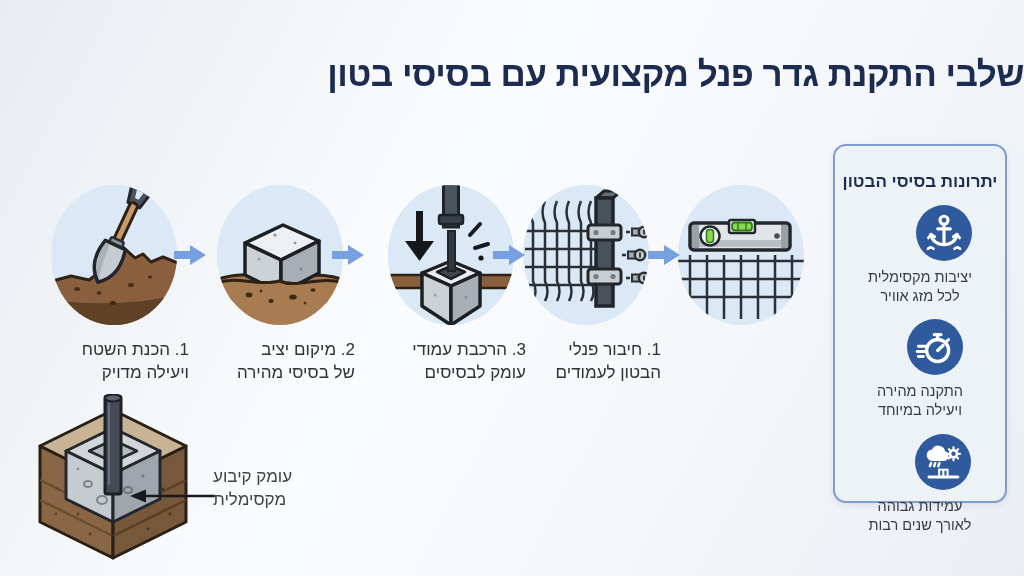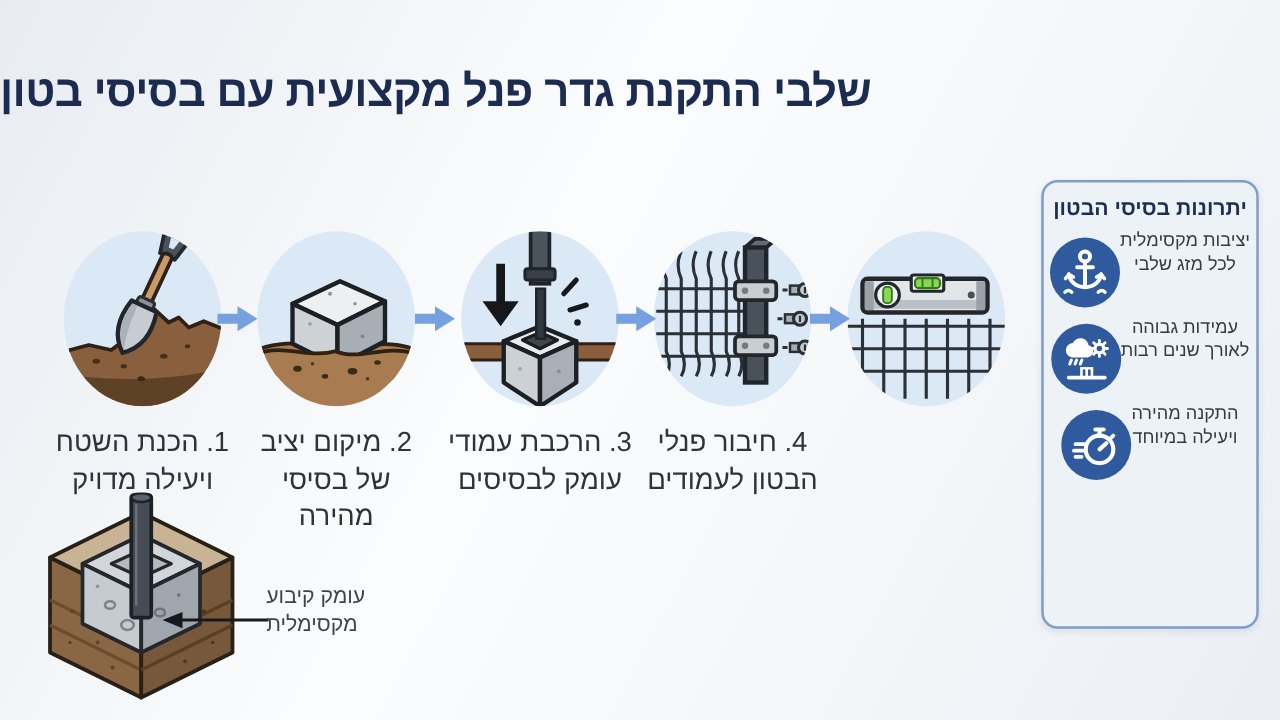--- a/index.html
+++ b/index.html
@@ -4,49 +4,49 @@
 <style>
   * { margin:0; padding:0; box-sizing:border-box; }
   html,body { width:1024px; height:576px; }
   body { font-family:"Liberation Sans","DejaVu Sans",sans-serif; }
   .stage {
     position:relative; width:1024px; height:576px; overflow:hidden;
     background:linear-gradient(118deg,#e8ecf1 0%,#fbfcfd 42%,#f4f6f9 70%,#eaeef3 100%);
   }
   .page-title {
     position:absolute; top:54px; left:0; width:1024px;
-    text-align:left; font-size:35px; font-weight:800; color:#1c2b50;
+    text-align:right; font-size:35px; font-weight:800; color:#1c2b50;
     letter-spacing:-0.5px;
   }
   
   .step { position:absolute; top:185px; width:150px; }
   .step-circle {
     width:126px; height:140px; margin:0 auto; border-radius:50%;
     overflow:hidden; background:#dbe9f7;
   }
   .step-circle svg { display:block; width:100%; height:100%; }
   .step-caption {
-    margin-top:14px; text-align:center; font-size:22px; line-height:1.35;
+    margin-top:14px; font-size:17px; line-height:1.35;
     color:#2e3338;
   }
   .flow-arrow { position:absolute; top:245px; width:32px; height:20px; }
   .flow-arrow .bar { position:absolute; left:0; top:6px; width:18px; height:8px; background:#76a0e0; }
   .flow-arrow .head {
     position:absolute; left:16px; top:0; width:0; height:0;
     border-left:16px solid #76a0e0; border-top:10px solid transparent; border-bottom:10px solid transparent;
   }
   
   .benefits {
     position:absolute; left:833px; top:144px; width:174px; height:359px;
     background:#edf2f7; border:2px solid #7e9dc8; border-radius:13px;
     box-shadow:0 2px 6px rgba(70,95,140,.12);
     display:flex; flex-direction:column; align-items:center;
   }
-  .benefits-title { margin-top:11px; font-size:17px; font-weight:700; color:#1d2e52; }
-  .benefit { display:flex; flex-direction:row; align-items:flex-start; }
+  .benefits-title { margin-top:26px; font-size:17px; font-weight:700; color:#1d2e52; }
+  .benefit { display:flex; flex-direction:column; align-items:flex-end; }
   .b-icon {
     width:56px; height:56px; border-radius:50%; background:#2f5a9e;
     display:flex; align-items:center; justify-content:center; margin-top:13px;
   }
   .b-icon svg { width:42px; height:42px; }
   .b-label { margin-top:7px; text-align:center; font-size:14.5px; line-height:1.32; color:#363b41; }
   
   .cutaway { position:absolute; left:28px; top:394px; width:170px; height:175px; }
   .cutaway svg { display:block; width:100%; height:100%; }
   .callout-arrow { position:absolute; left:130px; top:488px; width:85px; height:16px; }
@@ -82,21 +82,21 @@
           <path d="M45.5,60 C41.5,78 47,89 55,96 C51.5,87 50,70 50,60 Z" fill="#aab1b8"></path>
         </g>
       </svg>
     </div>
     <div class="step-caption" dir="rtl">
       <span>1. הכנת השטח</span><br>
       <span>ויעילה מדויק</span>
     </div>
   </div>
 
-  <div class="step" style="left:194px">
+  <div class="step" style="left:205px">
     <div class="step-circle">
       <svg viewBox="0 0 126 140">
         <ellipse cx="63" cy="70" rx="63" ry="70" fill="#dbe9f7"></ellipse>
         <path d="M2,94 C24,86 46,92 63,90 C84,94 104,86 124,94 L122,112 C100,126 30,126 6,110 Z" fill="#a87c50" stroke="#2f2113" stroke-width="3"></path>
         <polygon points="28,58 66,40 102,56 64,75" fill="#edeff1" stroke="#1d2023" stroke-width="3.5" stroke-linejoin="round"></polygon>
         <polygon points="28,58 64,75 64,108 28,90" fill="#cdd2d7" stroke="#1d2023" stroke-width="3.5" stroke-linejoin="round"></polygon>
         <polygon points="102,56 64,75 64,108 102,88" fill="#a7aeb5" stroke="#1d2023" stroke-width="3.5" stroke-linejoin="round"></polygon>
         <circle cx="58" cy="50" r="1.6" fill="#8d949b"></circle>
         <circle cx="78" cy="58" r="1.4" fill="#8d949b"></circle>
         <circle cx="42" cy="74" r="1.5" fill="#9aa1a8"></circle>
@@ -109,21 +109,21 @@
         <circle cx="44" cy="106" r="1.4" fill="#4a3420"></circle>
         <circle cx="88" cy="118" r="1.4" fill="#4a3420"></circle>
       </svg>
     </div>
     <div class="step-caption" dir="rtl">
       <span>2. מיקום יציב</span><br>
       <span>של בסיסי מהירה</span>
     </div>
   </div>
 
-  <div class="step" style="left:357px">
+  <div class="step" style="left:376px">
     <div class="step-circle">
       <svg viewBox="0 0 126 140">
         <ellipse cx="63" cy="70" rx="63" ry="70" fill="#dbe9f7"></ellipse>
         <path d="M-4,90 L34,90 34,103 -4,103 Z" fill="#8a5f3e" stroke="#2f2113" stroke-width="2.5"></path>
         <path d="M92,90 L130,90 130,103 92,103 Z" fill="#8a5f3e" stroke="#2f2113" stroke-width="2.5"></path>
         <polygon points="34,88 63,76 92,88 63,101" fill="#e9ebee" stroke="#1d2023" stroke-width="3.5" stroke-linejoin="round"></polygon>
         <polygon points="34,88 63,101 63,140 34,121" fill="#ccd1d6" stroke="#1d2023" stroke-width="3.5" stroke-linejoin="round"></polygon>
         <polygon points="92,88 63,101 63,140 92,121" fill="#a8afb6" stroke="#1d2023" stroke-width="3.5" stroke-linejoin="round"></polygon>
         <polygon points="49,87 63,81 77,87 63,94" fill="#3f464e" stroke="#191c20" stroke-width="2.5" stroke-linejoin="round"></polygon>
         <rect x="60" y="46" width="7" height="40" fill="#31383f" stroke="#1f242a" stroke-width="2"></rect>
@@ -174,21 +174,21 @@
           <circle cx="117" cy="70" r="5.2" fill="#c2c8cd" stroke-width="2.5"></circle>
           <line x1="117" y1="67.5" x2="117" y2="72.5" stroke-width="1.8"></line>
           <line x1="103" y1="93" x2="107" y2="93" stroke-width="2.5"></line>
           <rect x="109" y="89.5" width="8" height="7" fill="#a6adb4" stroke-width="2"></rect>
           <circle cx="121" cy="93" r="5.2" fill="#c2c8cd" stroke-width="2.5"></circle>
           <line x1="121" y1="90.5" x2="121" y2="95.5" stroke-width="1.8"></line>
         </g>
       </svg>
     </div>
     <div class="step-caption" dir="rtl">
-      <span>4. חיבור פנלי</span><br>
+      <span>1. חיבור פנלי</span><br>
       <span>הבטון לעמודים</span>
     </div>
   </div>
 
   <div class="step" style="left:666px">
     <div class="step-circle">
       <svg viewBox="0 0 126 140">
         <ellipse cx="63" cy="70" rx="63" ry="70" fill="#dbe9f7"></ellipse>
         <g stroke="#2a3036" stroke-width="2.5" fill="none">
           <path d="M12,70 V134 M29,70 V134 M46,70 V134 M63,70 V134 M80,70 V134 M97,70 V134 M114,70 V134"></path>
@@ -233,55 +233,55 @@
         <svg viewBox="0 0 24 24" fill="none" stroke="#ffffff" stroke-linecap="round" stroke-linejoin="round">
           <circle cx="12" cy="4.7" r="2.3" stroke-width="1.8"></circle>
           <path d="M12,7 V18.6 M8.4,9.6 H15.6" stroke-width="1.8"></path>
           <path d="M4.6,12.8 C5.2,16.5 8.3,18.7 12,18.7 C15.7,18.7 18.8,16.5 19.4,12.8" stroke-width="1.8"></path>
           <path d="M4.6,12.8 L3.1,14.8 M4.6,12.8 L6.7,14.1 M19.4,12.8 L20.9,14.8 M19.4,12.8 L17.3,14.1" stroke-width="1.6"></path>
           <path d="M2.8,21 q1.6,-1.5 3.2,0 M18,21 q1.6,-1.5 3.2,0" stroke-width="1.5"></path>
         </svg>
       </div>
       <div class="b-label" dir="rtl">
         <span>יציבות מקסימלית</span><br>
-        <span>לכל מזג שלבי</span>
+        <span>לכל מזג אוויר</span>
+      </div>
+    </div>
+
+    <div class="benefit">
+      <div class="b-icon">
+        <svg viewBox="0 0 24 24" fill="none" stroke="#ffffff" stroke-linecap="round" stroke-linejoin="round">
+          <circle cx="13.5" cy="14" r="6.3" stroke-width="1.9"></circle>
+          <path d="M13.5,14 L16.6,11.2" stroke-width="1.9"></path>
+          <path d="M13.5,7.7 V5.9 M11.6,4.9 H15.4" stroke-width="1.9"></path>
+          <path d="M18.4,9.1 l1.4,-1.4" stroke-width="1.7"></path>
+          <path d="M2.5,11.6 h4.2 M1.8,14.6 h4.2 M2.5,17.4 h2.8" stroke-width="1.7"></path>
+        </svg>
+      </div>
+      <div class="b-label" dir="rtl">
+        <span>התקנה מהירה</span><br>
+        <span>ויעילה במיוחד</span>
       </div>
     </div>
 
     <div class="benefit">
       <div class="b-icon">
         <svg viewBox="0 0 24 24" fill="none" stroke="#ffffff" stroke-linecap="round" stroke-linejoin="round">
           <path d="M5.8,10.8 a2.7,2.7 0 1 1 0.4,-5.4 a3.3,3.3 0 0 1 6.4,0.9 a2.2,2.2 0 0 1 -0.5,4.5 Z" fill="#ffffff" stroke-width="1.2"></path>
           <path d="M5.2,12.6 l-0.7,1.8 M7.6,12.6 l-0.7,1.8 M10,12.6 l-0.7,1.8" stroke-width="1.4"></path>
           <circle cx="18" cy="7.3" r="2" stroke-width="1.5"></circle>
           <path d="M18,3.6 V4.4 M18,10.2 V11 M14.3,7.3 H15.1 M20.9,7.3 H21.7 M15.4,4.7 l0.6,0.6 M20,9.3 l0.6,0.6 M20.6,4.7 l-0.6,0.6 M16,9.3 l-0.6,0.6" stroke-width="1.3"></path>
           <rect x="9.2" y="15.8" width="6" height="4.6" fill="#ffffff" stroke="none"></rect>
           <path d="M11,20.4 V17.4 M13.4,20.4 V17.4" stroke="#2f5a9e" stroke-width="1.2"></path>
           <path d="M4,20.6 H20.5" stroke-width="1.7"></path>
         </svg>
       </div>
       <div class="b-label" dir="rtl">
         <span>עמידות גבוהה</span><br>
         <span>לאורך שנים רבות</span>
-      </div>
-    </div>
-
-    <div class="benefit">
-      <div class="b-icon">
-        <svg viewBox="0 0 24 24" fill="none" stroke="#ffffff" stroke-linecap="round" stroke-linejoin="round">
-          <circle cx="13.5" cy="14" r="6.3" stroke-width="1.9"></circle>
-          <path d="M13.5,14 L16.6,11.2" stroke-width="1.9"></path>
-          <path d="M13.5,7.7 V5.9 M11.6,4.9 H15.4" stroke-width="1.9"></path>
-          <path d="M18.4,9.1 l1.4,-1.4" stroke-width="1.7"></path>
-          <path d="M2.5,11.6 h4.2 M1.8,14.6 h4.2 M2.5,17.4 h2.8" stroke-width="1.7"></path>
-        </svg>
-      </div>
-      <div class="b-label" dir="rtl">
-        <span>התקנה מהירה</span><br>
-        <span>ויעילה במיוחד</span>
       </div>
     </div>
   </aside>
 
   <div class="cutaway">
     <svg viewBox="0 0 170 175">
       <polygon points="12,52 85,88 85,164 12,128" fill="#8a6744" stroke="#262017" stroke-width="3" stroke-linejoin="round"></polygon>
       <path d="M12,86 L85,122 M12,106 L85,142" stroke="#6b4c2e" stroke-width="2.5" fill="none"></path>
       <circle cx="30" cy="95" r="1.6" fill="#5d4227"></circle>
         <circle cx="50" cy="120" r="1.6" fill="#5d4227"></circle>

